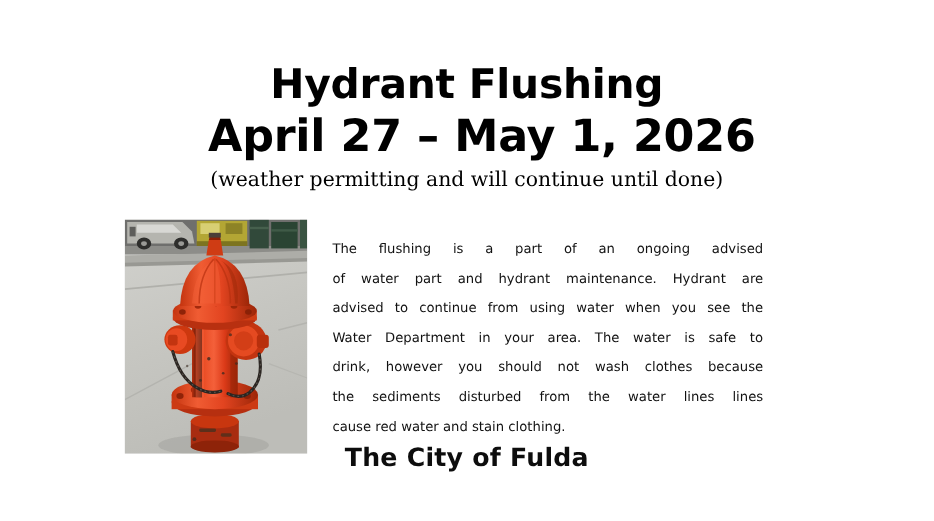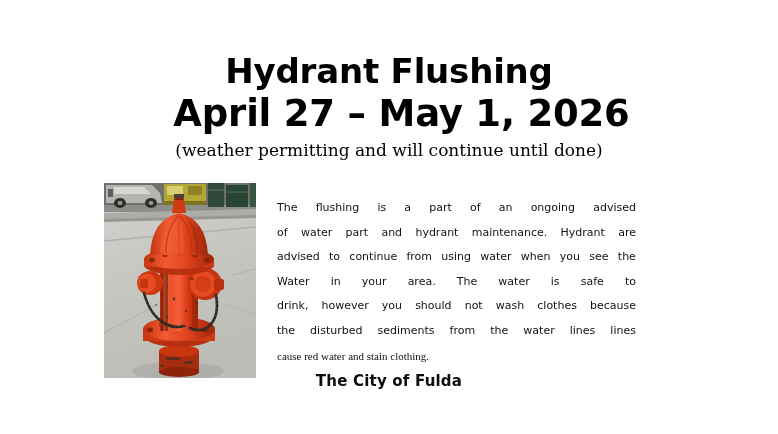--- a/index.html
+++ b/index.html
@@ -80,32 +80,32 @@
     font-size: 11px;
     line-height: 24.6px;
     text-align: justify;
     color: #111111;
   }
   .body-text > div { white-space: nowrap; }
   .body-text > div.justified {
     display: flex;
     justify-content: space-between;
   }
-  .body-text > div.last { display: block; font-family: Liberation Serif, serif; }
+  .body-text > div.last { display: block; }
 
   
   .footer-line {
     position: absolute;
     left: 0;
     top: 368px;
     width: 778px;
     text-align: center;
     font-family: "DejaVu Sans", sans-serif;
     font-weight: bold;
-    font-size: 15px;
+    font-size: 21px;
     line-height: 26px;
     letter-spacing: 0.2px;
     color: #0d0d0d;
     white-space: nowrap;
   }
 </style>
 </head>
 <body>
 
 <div id="flyer">
@@ -274,20 +274,21 @@
         <span>from</span>
         <span>using</span>
         <span>water</span>
         <span>when</span>
         <span>you</span>
         <span>see</span>
         <span>the</span>
     </div>
     <div class="justified">
       <span>Water</span>
+        <span>Department</span>
         <span>in</span>
         <span>your</span>
         <span>area.</span>
         <span>The</span>
         <span>water</span>
         <span>is</span>
         <span>safe</span>
         <span>to</span>
     </div>
     <div class="justified">
@@ -295,22 +296,22 @@
         <span>however</span>
         <span>you</span>
         <span>should</span>
         <span>not</span>
         <span>wash</span>
         <span>clothes</span>
         <span>because</span>
     </div>
     <div class="justified">
       <span>the</span>
+        <span>sediments</span>
         <span>disturbed</span>
-        <span>sediments</span>
         <span>from</span>
         <span>the</span>
         <span>water</span>
         <span>lines</span>
         <span>lines</span>
     </div>
     <div class="last">cause red water and stain clothing.</div>
   </div>
 
   <div class="footer-line">The City of Fulda</div>

